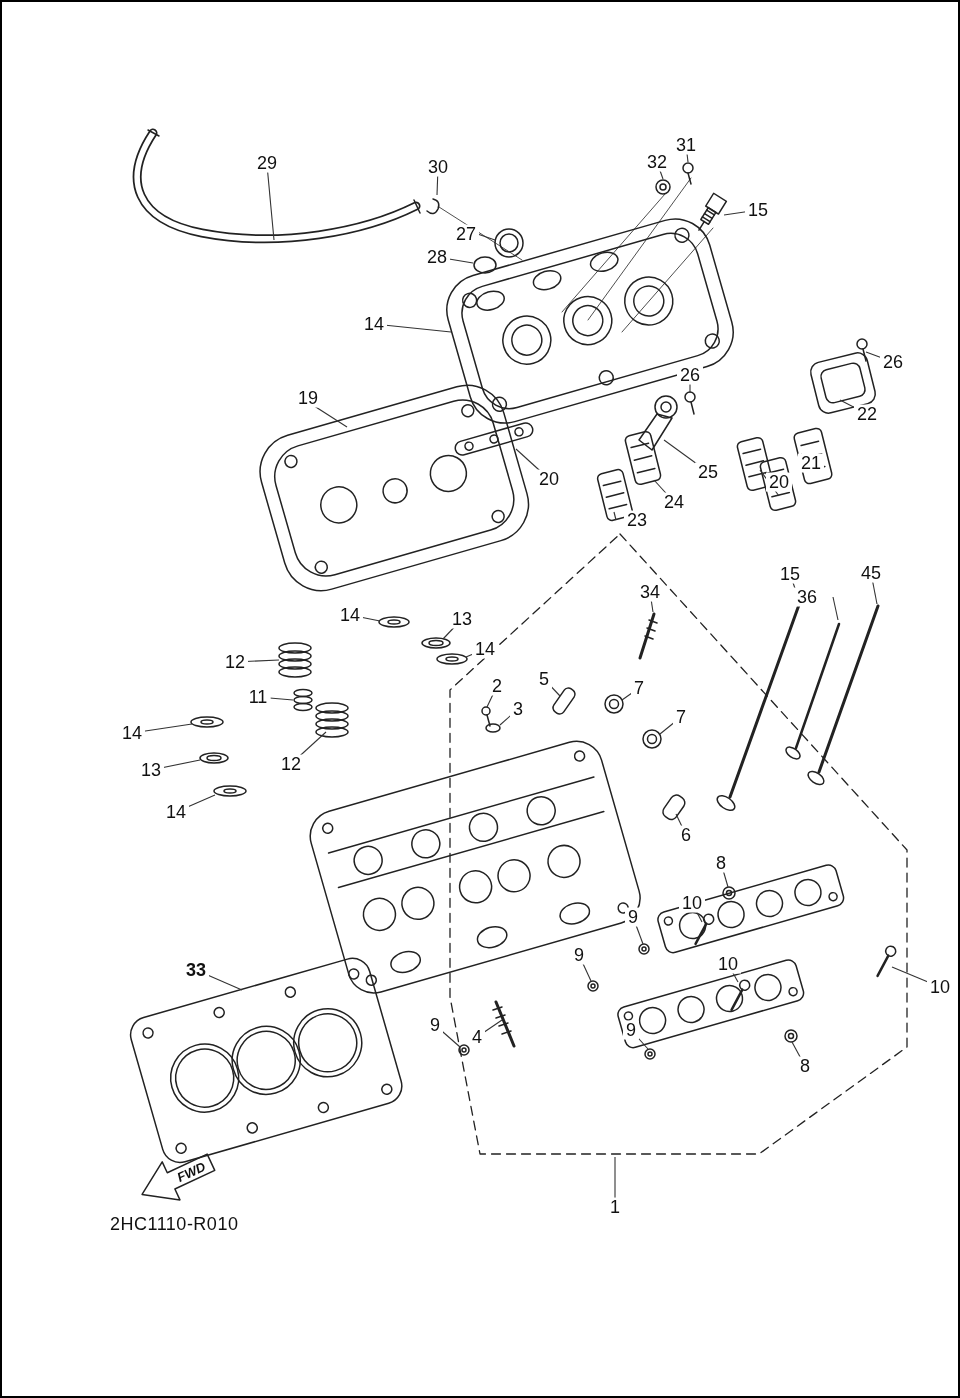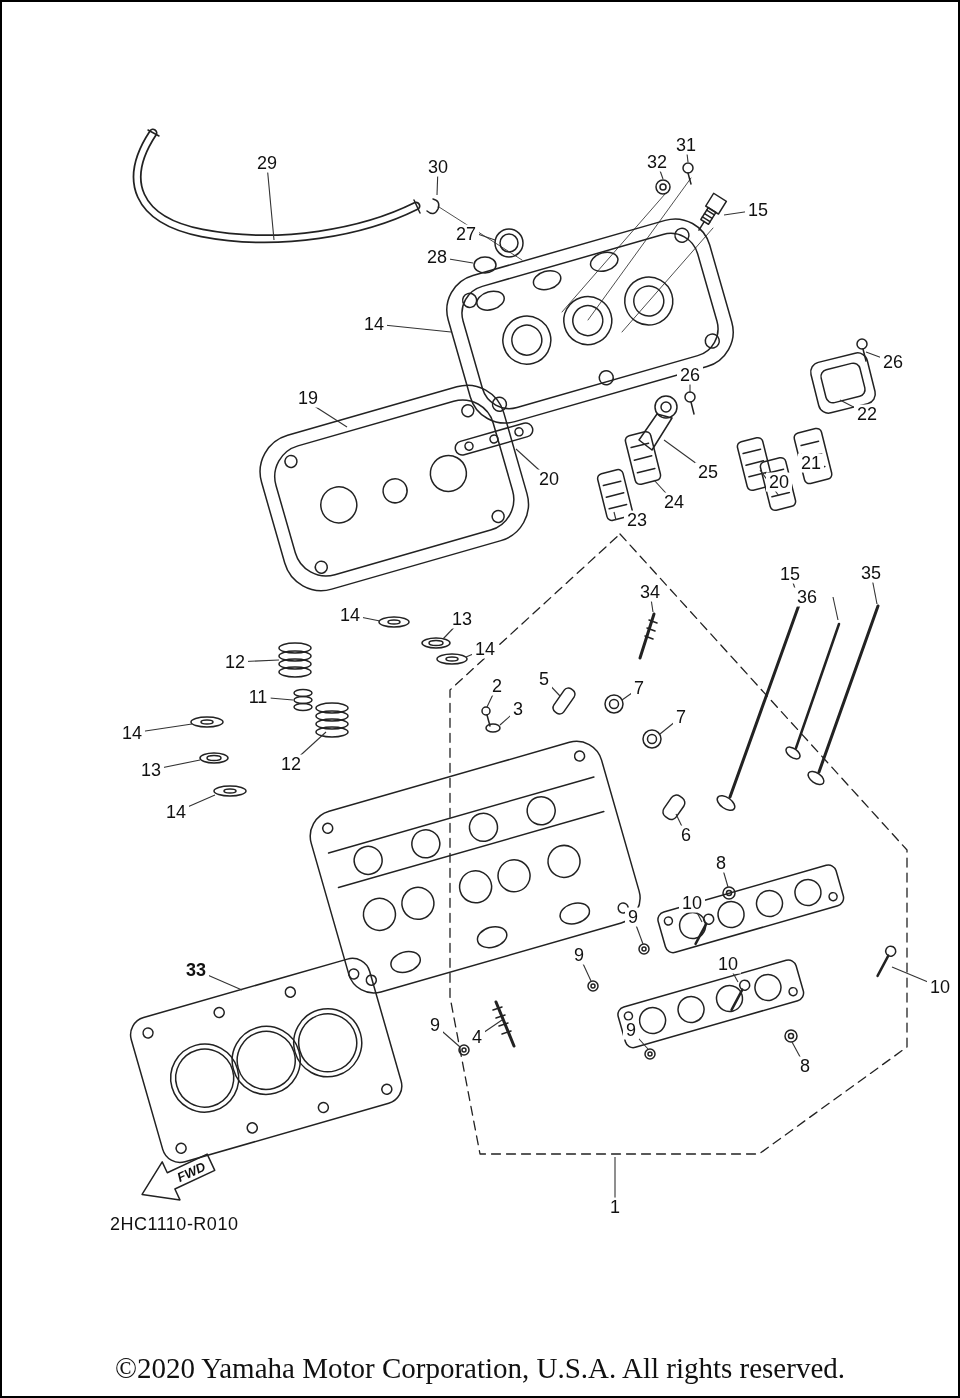--- a/index.html
+++ b/index.html
@@ -418,21 +418,21 @@
       <div class="callout" style="left: 865px; top: 412px;">22</div>
       <div class="callout" style="left: 688px; top: 373px;">26</div>
       <div class="callout" style="left: 306px; top: 396px;">19</div>
       <div class="callout" style="left: 809px; top: 461px;">21</div>
       <div class="callout" style="left: 706px; top: 470px; text-align: center;">25</div>
       <div class="callout" style="left: 547px; top: 477px;">20</div>
       <div class="callout" style="left: 672px; top: 500px;">24</div>
       <div class="callout" style="left: 777px; top: 480px;">20</div>
       <div class="callout" style="left: 614px; top: 518px; margin-left: 21px;">23</div>
       <div class="callout" style="left: 788px; top: 572px;">15</div>
-      <div class="callout" style="left: 869px; top: 571px;">35</div>
+      <div class="callout" style="left: 869px; top: 571px;">45</div>
       <div class="callout" style="left: 648px; top: 590px;">34</div>
       <div class="callout" style="left: 805px; top: 595px;">36</div>
       <div class="callout" style="left: 348px; top: 613px;">14</div>
       <div class="callout" style="left: 460px; top: 617px;">13</div>
       <div class="callout" style="left: 483px; top: 647px;">14</div>
       <div class="callout" style="left: 233px; top: 660px;">12</div>
       <div class="callout" style="left: 495px; top: 684px;">2</div>
       <div class="callout" style="left: 542px; top: 677px;">5</div>
       <div class="callout" style="left: 637px; top: 686px;">7</div>
       <div class="callout" style="left: 256px; top: 695px;">11</div>
@@ -452,14 +452,13 @@
       <div class="callout" style="left: 938px; top: 985px;">10</div>
       <div class="callout" style="left: 433px; top: 1023px;">9</div>
       <div class="callout" style="left: 629px; top: 1028px;">9</div>
       <div class="callout" style="left: 475px; top: 1035px;">4</div>
       <div class="callout" style="left: 803px; top: 1064px;">8</div>
       <div class="callout" style="left: 613px; top: 1205px;">1</div>
     </div>
 
   <div class="diagram-code">2HC1110-R010</div>
 
-  <div class="copyright">©2020 Yamaha Motor Corporation, U.S.A. All rights reserved.</div>
 </div>
 
 </body></html>

